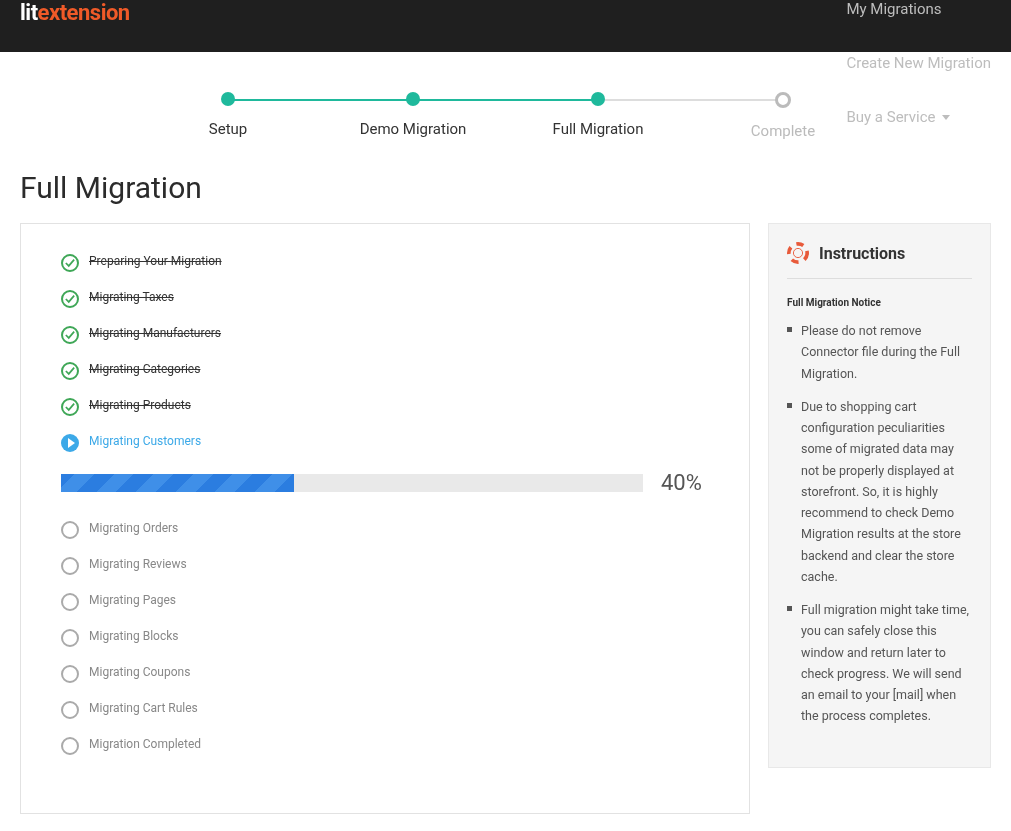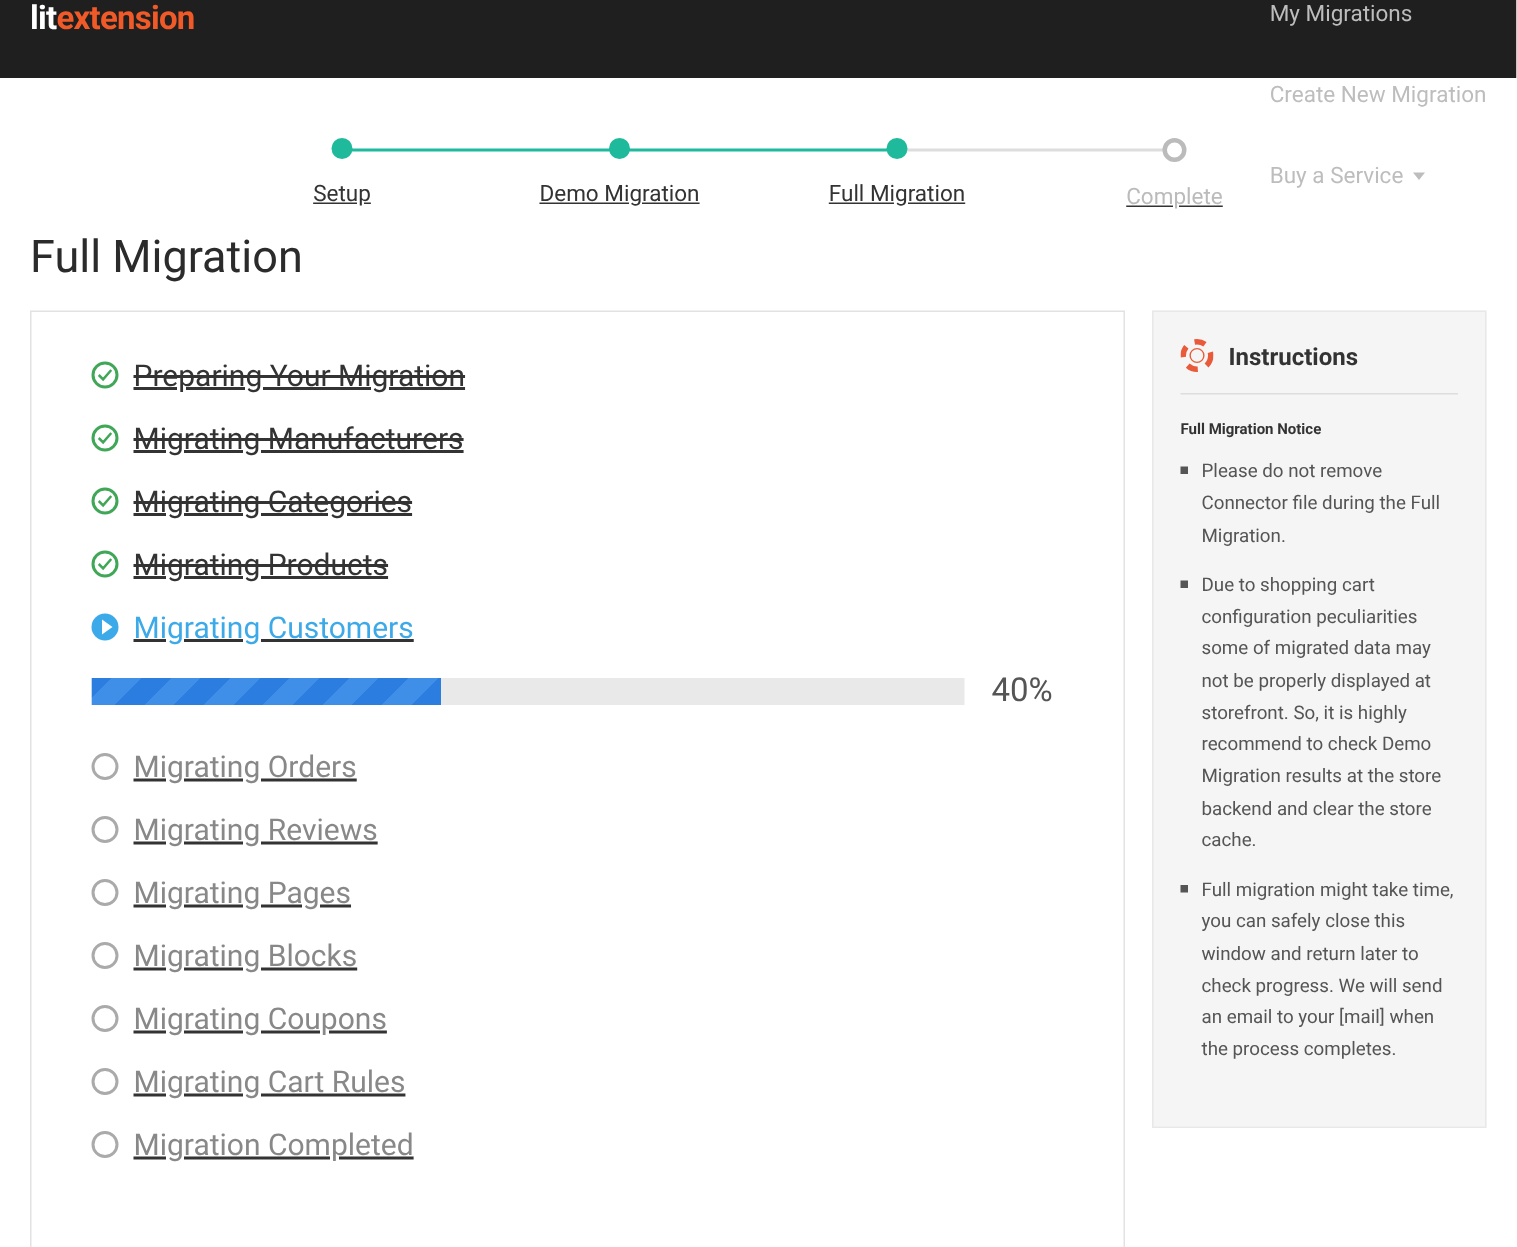--- a/index.html
+++ b/index.html
@@ -47,24 +47,23 @@
       border-left: 4px solid transparent;
       border-right: 4px solid transparent;
       border-top: 5px solid #bdbdbd;
       margin-left: 2px;
     }
     
     .stepper {
       display: flex;
       justify-content: center;
       align-items: flex-start;
-      margin: 40px auto 14px;
+      margin: 40px auto 30px;
       max-width: 780px;
       padding: 0 20px;
-      text-decoration: underline;
     }
     .step {
       display: flex;
       flex-direction: column;
       align-items: center;
       position: relative;
       flex: 1;
     }
     .step-dot {
       width: 14px; height: 14px;
@@ -119,25 +118,23 @@
     .sidebar {
       width: 223px;
       background: #f5f5f5;
       border: 1px solid #e8e8e8;
       padding: 18px 18px 28px;
     }
     
     .task-list { list-style: none; }
     .task-item {
       display: flex;
-      align-items: center;
       gap: 10px;
       margin-bottom: 18px;
-      font-size: 20px;
-      text-decoration: underline;
+      font-size: 12px;
     }
     .task-check {
       width: 18px; height: 18px;
       border: 2px solid #3fa757;
       border-radius: 50%;
       display: flex;
       align-items: center;
       justify-content: center;
       flex-shrink: 0;
     }
@@ -287,20 +284,28 @@
 
     <div class="main-panel">
       <ul class="task-list" id="task-list">
           <li class="task-item">
     <span class="task-check">
       <svg viewBox="0 0 12 12">
                 <path d="M1 6 L4.5 9.5 L11 2" fill="none" stroke="#3fa757" stroke-width="2"></path>
               </svg>
     </span>
     <span class="task-label-done">Preparing Your Migration</span>
+          </li>
+          <li class="task-item">
+    <span class="task-check">
+      <svg viewBox="0 0 12 12">
+                <path d="M1 6 L4.5 9.5 L11 2" fill="none" stroke="#3fa757" stroke-width="2"></path>
+              </svg>
+    </span>
+    <span class="task-label-done">Migrating Taxes</span>
           </li>
           <li class="task-item">
     <span class="task-check">
       <svg viewBox="0 0 12 12">
                 <path d="M1 6 L4.5 9.5 L11 2" fill="none" stroke="#3fa757" stroke-width="2"></path>
               </svg>
     </span>
     <span class="task-label-done">Migrating Manufacturers</span>
           </li>
           <li class="task-item">

